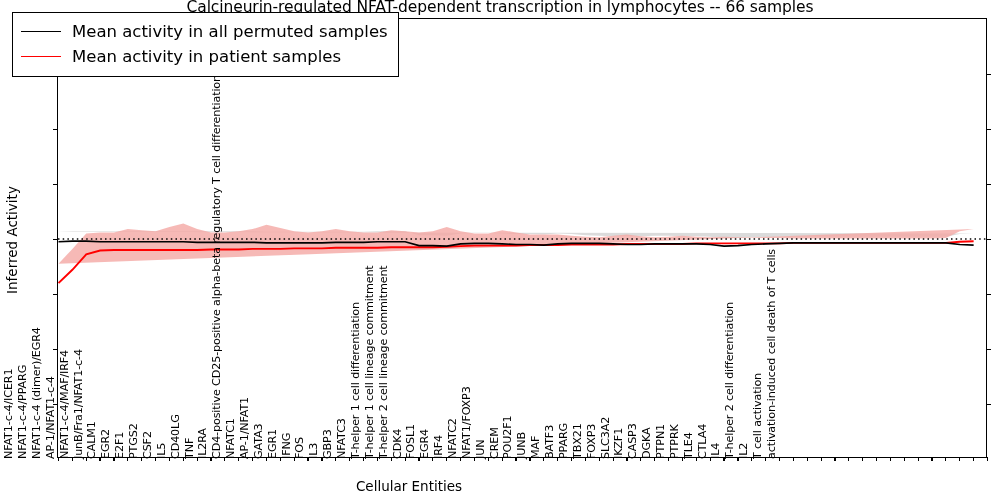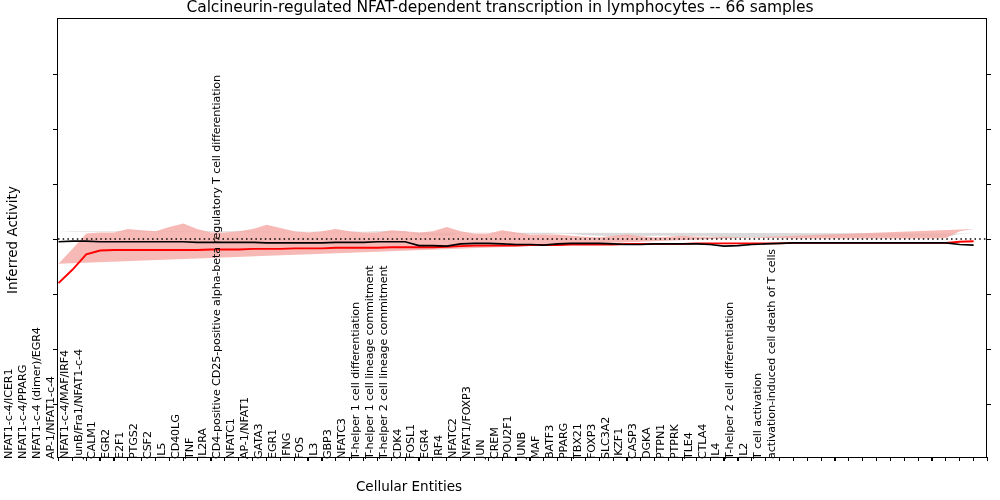--- a/index.html
+++ b/index.html
@@ -205,14 +205,24 @@
         <div class="xlab" style="left: 892.303px; top: 0px; height: 440px; line-height: 440px;">T-helper 2 cell differentiation</div>
         <div class="xtickmark" style="left: 901.169px;"></div>
         <div class="xlab" style="left: 906.169px; top: 0px; height: 440px; line-height: 440px;">IL2</div>
         <div class="xtickmark" style="left: 915.034px;"></div>
         <div class="xlab" style="left: 920.034px; top: 0px; height: 440px; line-height: 440px;">T cell activation</div>
         <div class="xtickmark" style="left: 928.9px;"></div>
         <div class="xlab" style="left: 933.9px; top: 0px; height: 440px; line-height: 440px;">activation-induced cell death of T cells</div>
       </div>
   </div>
 
+  <div id="legend">
+    <div class="lgrow">
+      <span class="lgline"></span>
+      <span class="lgtxt">Mean activity in all permuted samples</span>
+    </div>
+    <div class="lgrow">
+      <span class="lgline red"></span>
+      <span class="lgtxt">Mean activity in patient samples</span>
+    </div>
+  </div>
 
 </div>
 
 </body></html>

